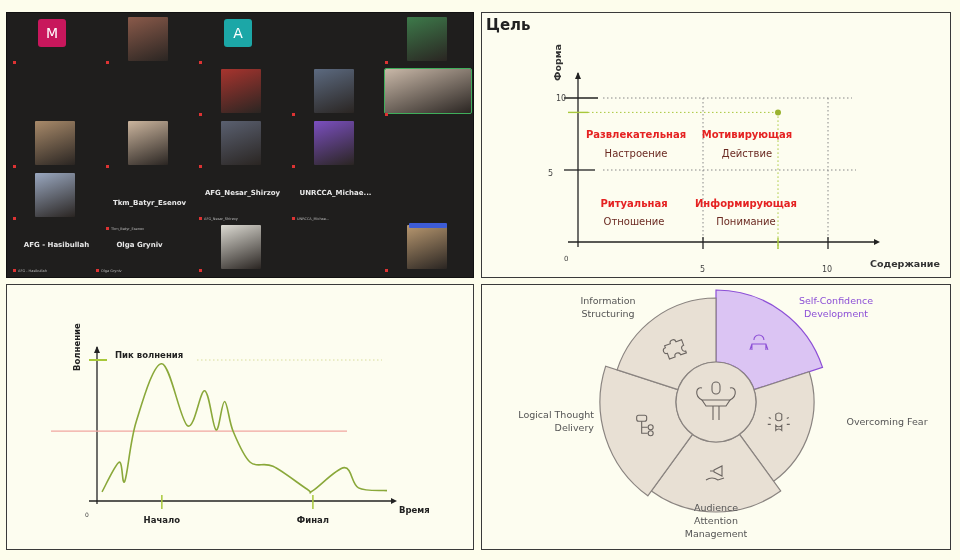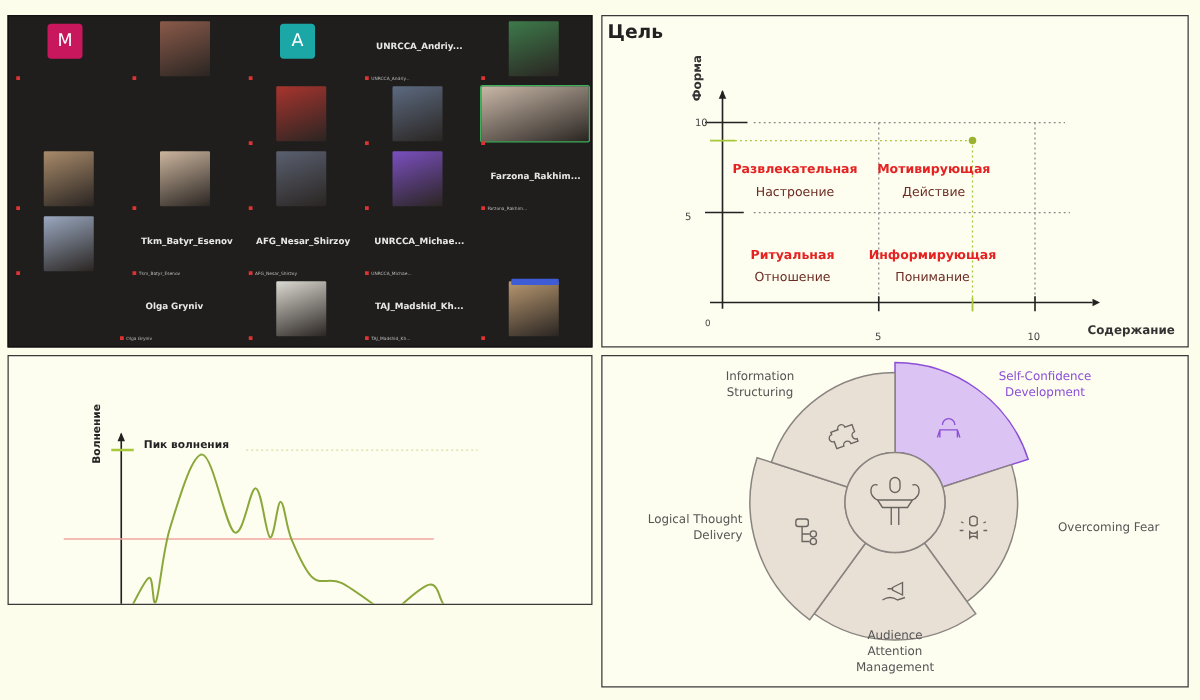--- a/index.html
+++ b/index.html
@@ -1,21 +1,21 @@
 <!DOCTYPE html>
 <html><head>
 <meta charset="utf-8">
 <style>
   * { box-sizing: border-box; margin: 0; padding: 0; }
   html, body { width: 960px; height: 560px; overflow: hidden; }
   body { background: #fdfdec; font-family: "DejaVu Sans", sans-serif; position: relative; }
   .panel { position: absolute; border: 1.5px solid #3a3a3a; background: #fdfdf0; overflow: hidden; }
   #p-zoom { left: 6px; top: 12px; width: 468px; height: 266px; background: #1f1e1d; border-color: #111; }
   #p-goal { left: 481px; top: 12px; width: 470px; height: 266px; }
-  #p-wave { left: 6px; top: 284px; width: 468px; height: 200px; }
+  #p-wave { left: 6px; top: 284px; width: 468px; height: 266px; }
   #p-wheel { left: 481px; top: 284px; width: 470px; height: 266px; }
 
   
   .tile { position: absolute; width: 91px; height: 50px; }
   .tile .name { position: absolute; left: 0; right: 0; top: 18px; text-align: center; color: #e8e8e8; font-size: 7px; font-weight: bold; font-family: "DejaVu Sans", sans-serif; white-space: nowrap; overflow: hidden; }
   .tile .cap { position: absolute; left: 2px; bottom: 0px; font-size: 3.5px; color: #bbb; white-space: nowrap; }
   .tile .cap .mic { display: inline-block; width: 3px; height: 3px; background: #d33; margin-right: 2px; }
   .tile .avatar { position: absolute; left: 27px; top: 4px; width: 28px; height: 28px; border-radius: 3px; color: #fff; font-size: 14px; display: flex; align-items: center; justify-content: center; font-family: "DejaVu Sans", sans-serif; }
   .tile .video { position: absolute; top: 2px; height: 44px; border-radius: 1px; }
   .tile.active .video { outline: 1.5px solid #3fae5b; }
@@ -33,24 +33,20 @@
       <div class="cap"><span class="mic"></span><span></span></div>
     </div>
     <div class="tile" style="left: 97px; top: 2px;">
       <div class="video" style="left: 24px; width: 40px; background: linear-gradient(160deg, rgb(138, 90, 74), rgb(42, 37, 34));"></div>
       <div class="cap"><span class="mic"></span><span></span></div>
     </div>
     <div class="tile" style="left: 190px; top: 2px;">
       <div class="avatar" style="background: rgb(28, 167, 167);">A</div>
       <div class="cap"><span class="mic"></span><span></span></div>
     </div>
-    <div class="tile" style="left: 283px; top: 2px;">
-      <div class="name">UNRCCA_Andriy...</div>
-      <div class="cap"><span class="mic"></span><span>UNRCCA_Andriy...</span></div>
-    </div>
     <div class="tile" style="left: 376px; top: 2px;">
       <div class="video" style="left: 24px; width: 40px; background: linear-gradient(160deg, rgb(61, 122, 74), rgb(42, 37, 34));"></div>
       <div class="cap"><span class="mic"></span><span></span></div>
     </div>
     <div class="tile" style="left: 190px; top: 54px;">
       <div class="video" style="left: 24px; width: 40px; background: linear-gradient(160deg, rgb(168, 52, 46), rgb(42, 37, 34));"></div>
       <div class="cap"><span class="mic"></span><span></span></div>
     </div>
     <div class="tile" style="left: 283px; top: 54px;">
       <div class="video" style="left: 24px; width: 40px; background: linear-gradient(160deg, rgb(92, 106, 128), rgb(42, 37, 34));"></div>
@@ -69,51 +65,47 @@
       <div class="cap"><span class="mic"></span><span></span></div>
     </div>
     <div class="tile" style="left: 190px; top: 106px;">
       <div class="video" style="left: 24px; width: 40px; background: linear-gradient(160deg, rgb(90, 96, 112), rgb(42, 37, 34));"></div>
       <div class="cap"><span class="mic"></span><span></span></div>
     </div>
     <div class="tile" style="left: 283px; top: 106px;">
       <div class="video" style="left: 24px; width: 40px; background: linear-gradient(160deg, rgb(123, 79, 192), rgb(42, 37, 34));"></div>
       <div class="cap"><span class="mic"></span><span></span></div>
     </div>
-    <div class="tile" style="left: 376px; top: 106px;">
-      <div class="name">Farzona_Rakhim...</div>
-      <div class="cap"><span class="mic"></span><span>Farzona_Rakhim...</span></div>
-    </div>
     <div class="tile" style="left: 4px; top: 158px;">
       <div class="video" style="left: 24px; width: 40px; background: linear-gradient(160deg, rgb(154, 168, 192), rgb(42, 37, 34));"></div>
       <div class="cap"><span class="mic"></span><span></span></div>
     </div>
-    <div class="tile" style="left: 97px; top: 158px; text-decoration: underline;">
+    <div class="tile" style="left: 97px; top: 168px; text-decoration: underline;">
       <div class="name">Tkm_Batyr_Esenov</div>
       <div class="cap"><span class="mic"></span><span>Tkm_Batyr_Esenov</span></div>
     </div>
     <div class="tile" style="left: 283px; top: 158px;">
       <div class="name">UNRCCA_Michae...</div>
       <div class="cap"><span class="mic"></span><span>UNRCCA_Michae...</span></div>
     </div>
     <div class="tile" style="left: 190px; top: 158px;">
       <div class="name">AFG_Nesar_Shirzoy</div>
       <div class="cap"><span class="mic"></span><span>AFG_Nesar_Shirzoy</span></div>
     </div>
+    <div class="tile" style="left: 4px; top: 210px;">
+      <div class="name">AFG - Hasibullah</div>
+      <div class="cap"><span class="mic"></span><span>AFG - Hasibullah</span></div>
+    </div>
     <div class="tile" style="left: 87px; top: 210px;">
       <div class="name">Olga Gryniv</div>
       <div class="cap"><span class="mic"></span><span>Olga Gryniv</span></div>
     </div>
     <div class="tile" style="left: 190px; top: 210px;">
       <div class="video" style="left: 24px; width: 40px; background: linear-gradient(160deg, rgb(220, 218, 210), rgb(42, 37, 34));"></div>
       <div class="cap"><span class="mic"></span><span></span></div>
-    </div>
-    <div class="tile" style="left: 283px; top: 210px;">
-      <div class="name">TAJ_Madshid_Kh...</div>
-      <div class="cap"><span class="mic"></span><span>TAJ_Madshid_Kh...</span></div>
     </div>
     <div class="tile" style="left: 376px; top: 210px;">
       <div class="video" style="left: 24px; width: 40px; background: linear-gradient(160deg, rgb(184, 152, 112), rgb(42, 37, 34));"></div>
       <div class="cap"><span class="mic"></span><span></span></div>
     </div>
     <div class="label-badge" style="left: 402px; top: 210px; width: 38px; height: 5px;"></div>
   </div>
 
 <div class="panel" id="p-goal">
   <div class="title-goal">Цель</div>

